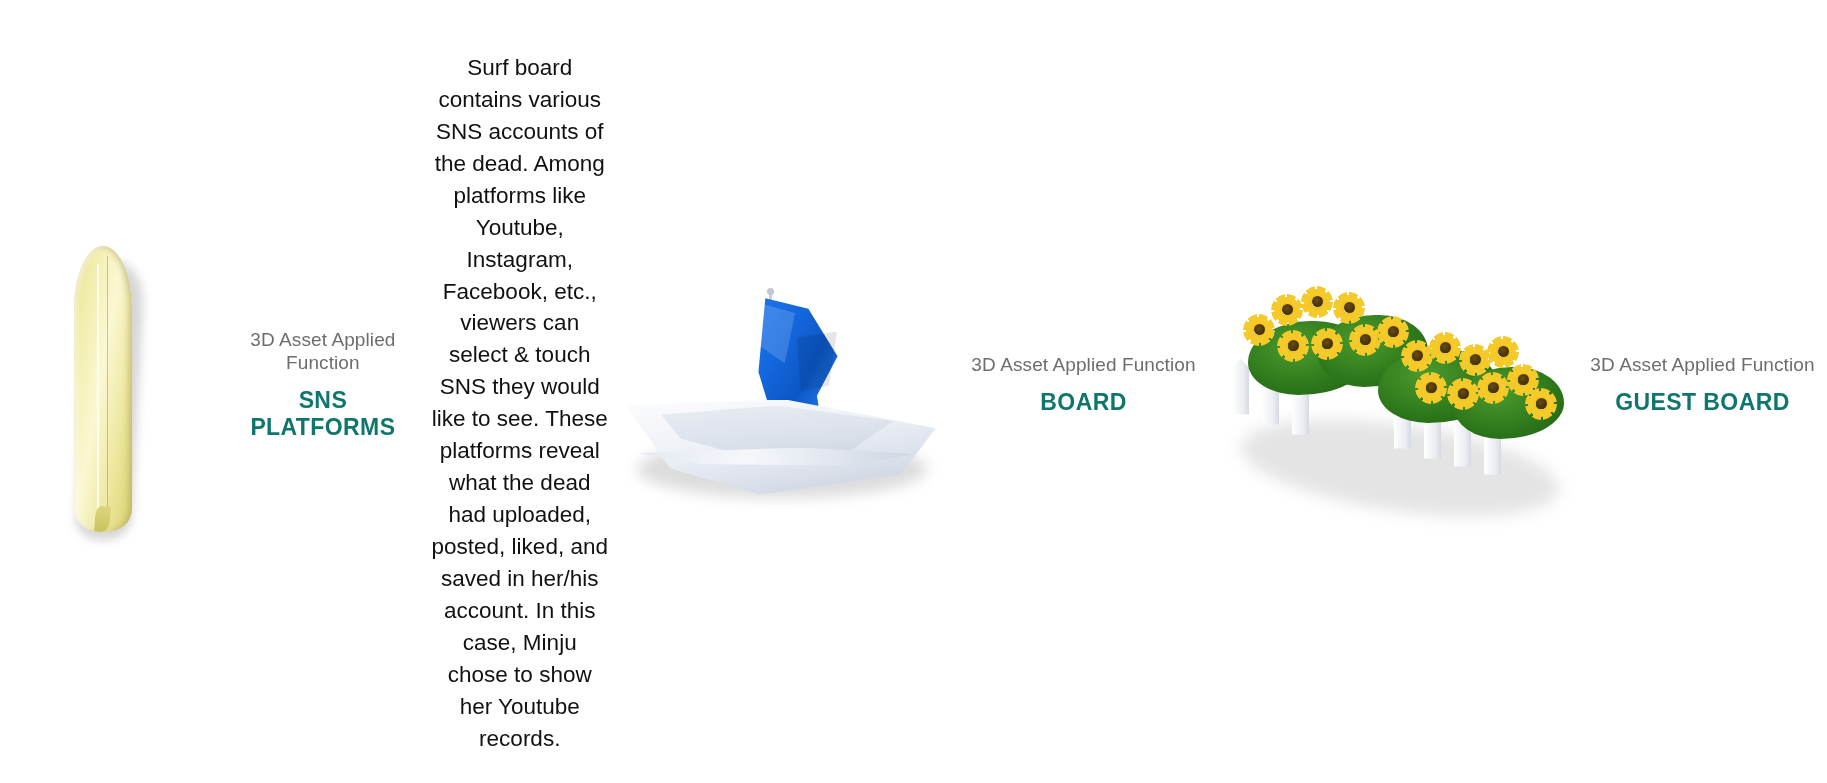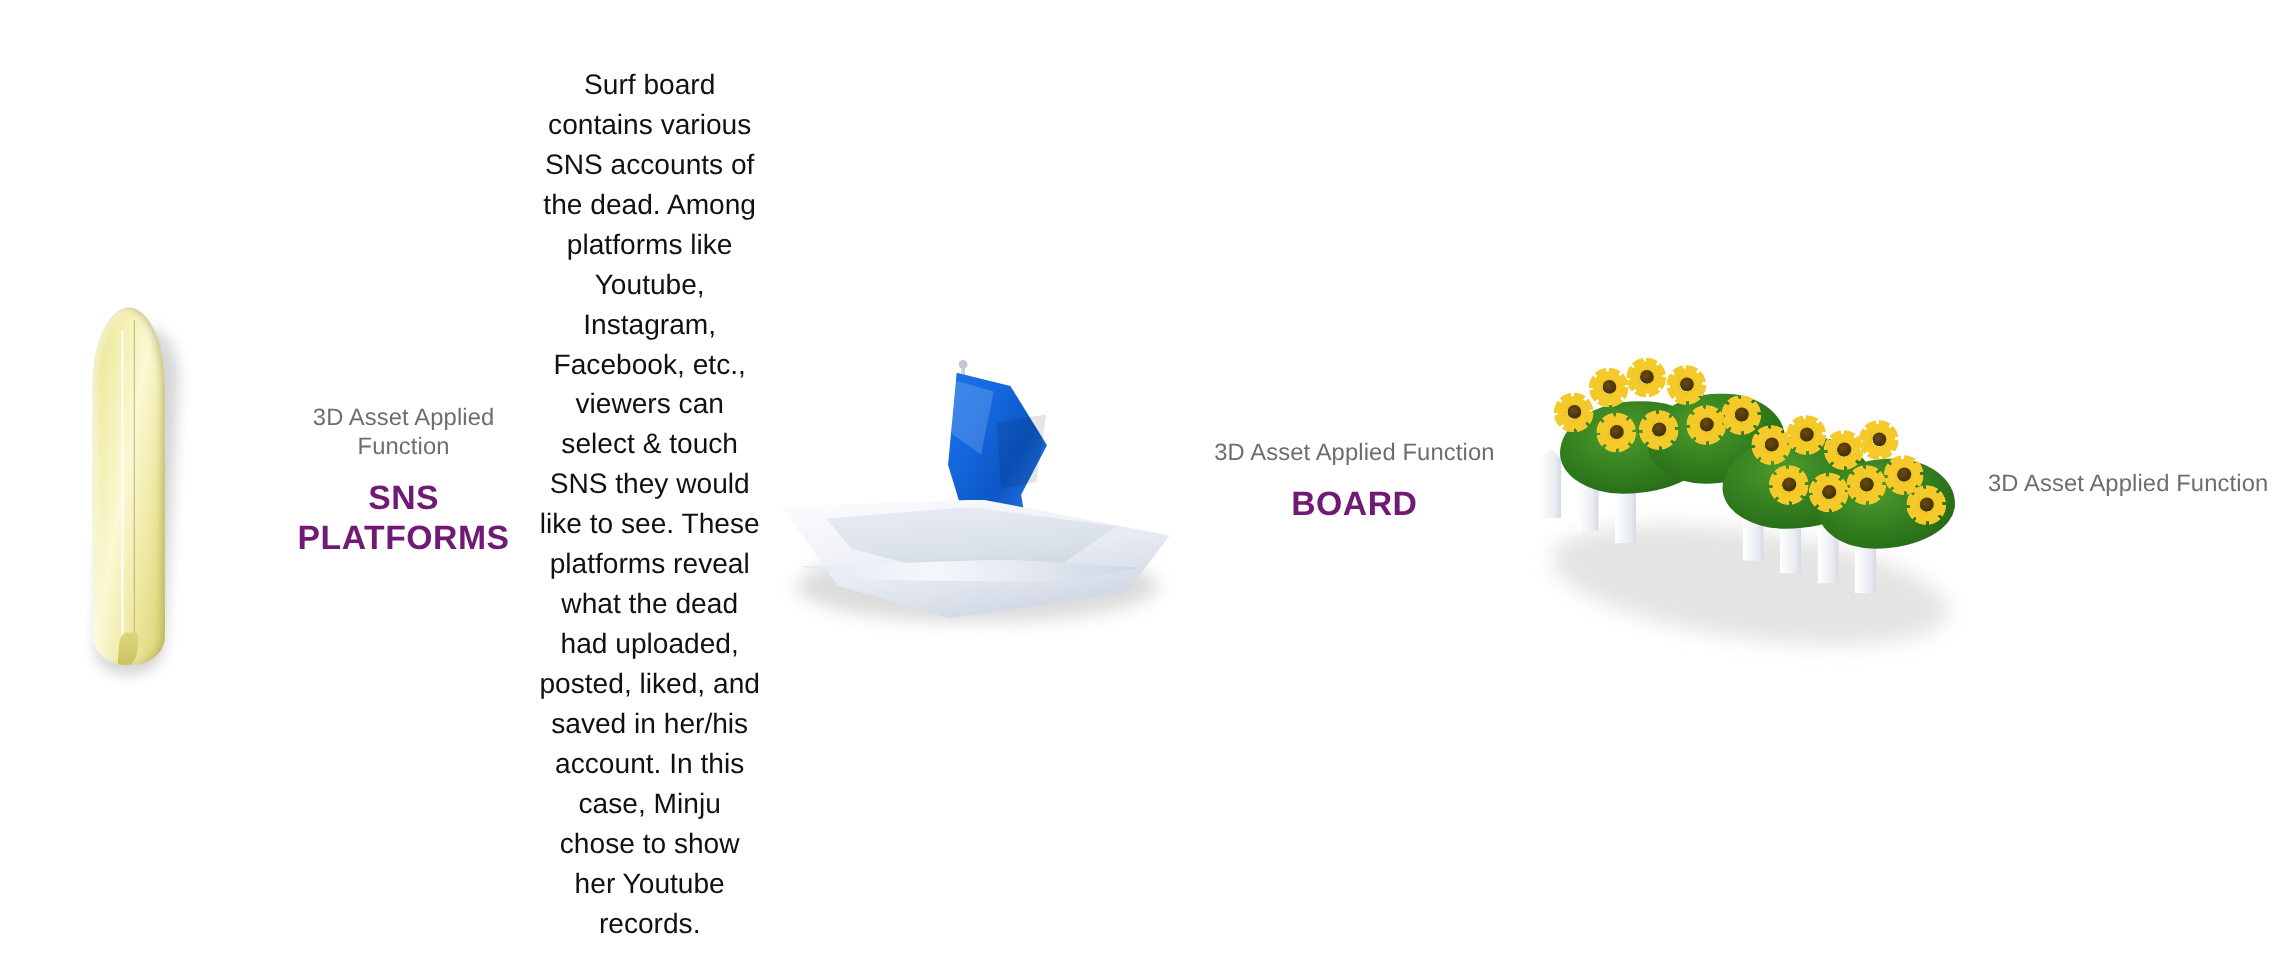--- a/index.html
+++ b/index.html
@@ -45,23 +45,23 @@
     text-align: center;
   }
   .eyebrow {
     font-size: 19px;
     color: #6d6d6d;
     letter-spacing: 0.1px;
     margin: 0 0 6px 0;
     line-height: 1.2;
   }
   .heading {
-    font-size: 27px;
+    font-size: 23px;
     font-weight: 700;
-    color: #701a75;
+    color: #0f766e;
     letter-spacing: 0.4px;
     margin: 12px;
     line-height: 1.2;
   }
   .body-text {
     margin-top: 46px;
     font-size: 22.5px;
     line-height: 1.42;
     color: #111111;
     text-align: center;
@@ -403,16 +403,17 @@
           <div class="core"></div>
         </div>
         <div class="flower" style="left:310px; top:116px;">
           <div class="petals"></div>
           <div class="core"></div>
         </div>
       </div>
     </div>
     <div class="caption-block">
       <p class="eyebrow">3D Asset Applied Function</p>
+      <h2 class="heading">GUEST BOARD</h2>
     </div>
   </div>
 
 </div>
 
 </body></html>

